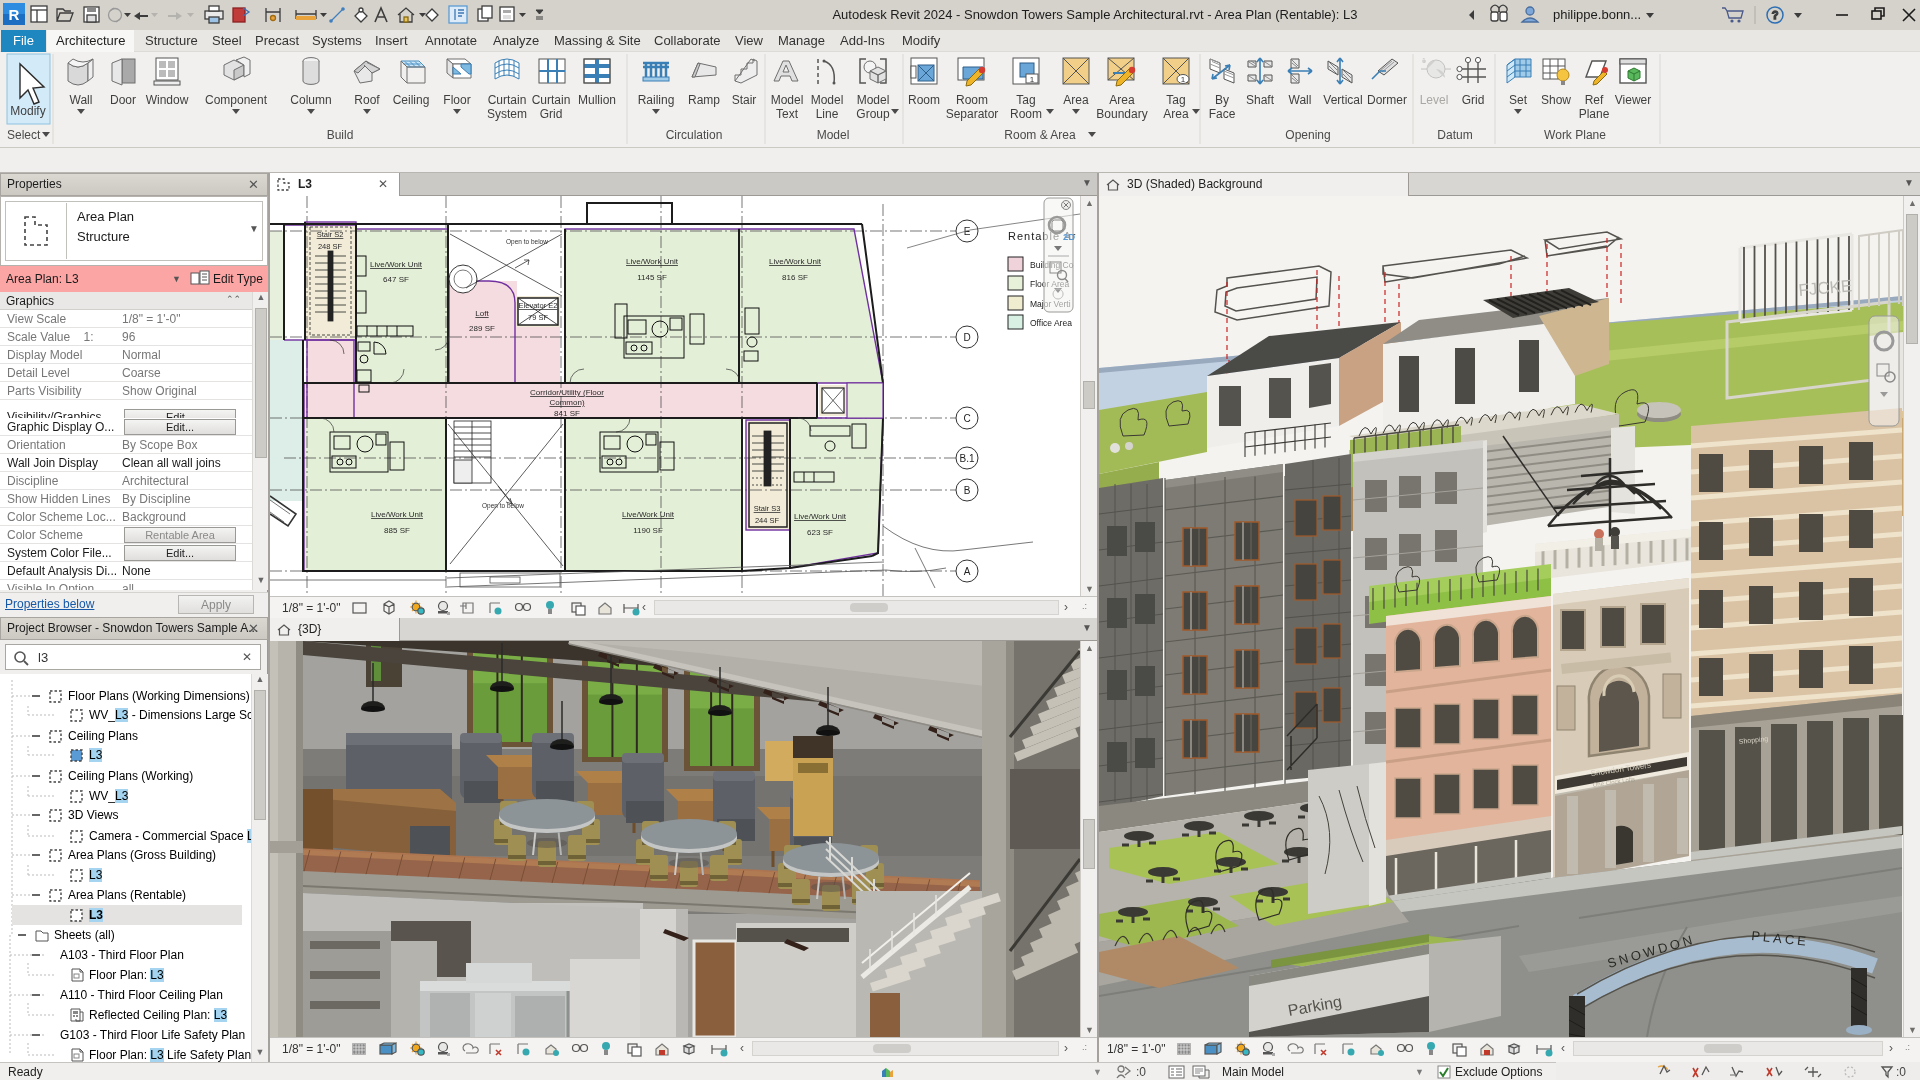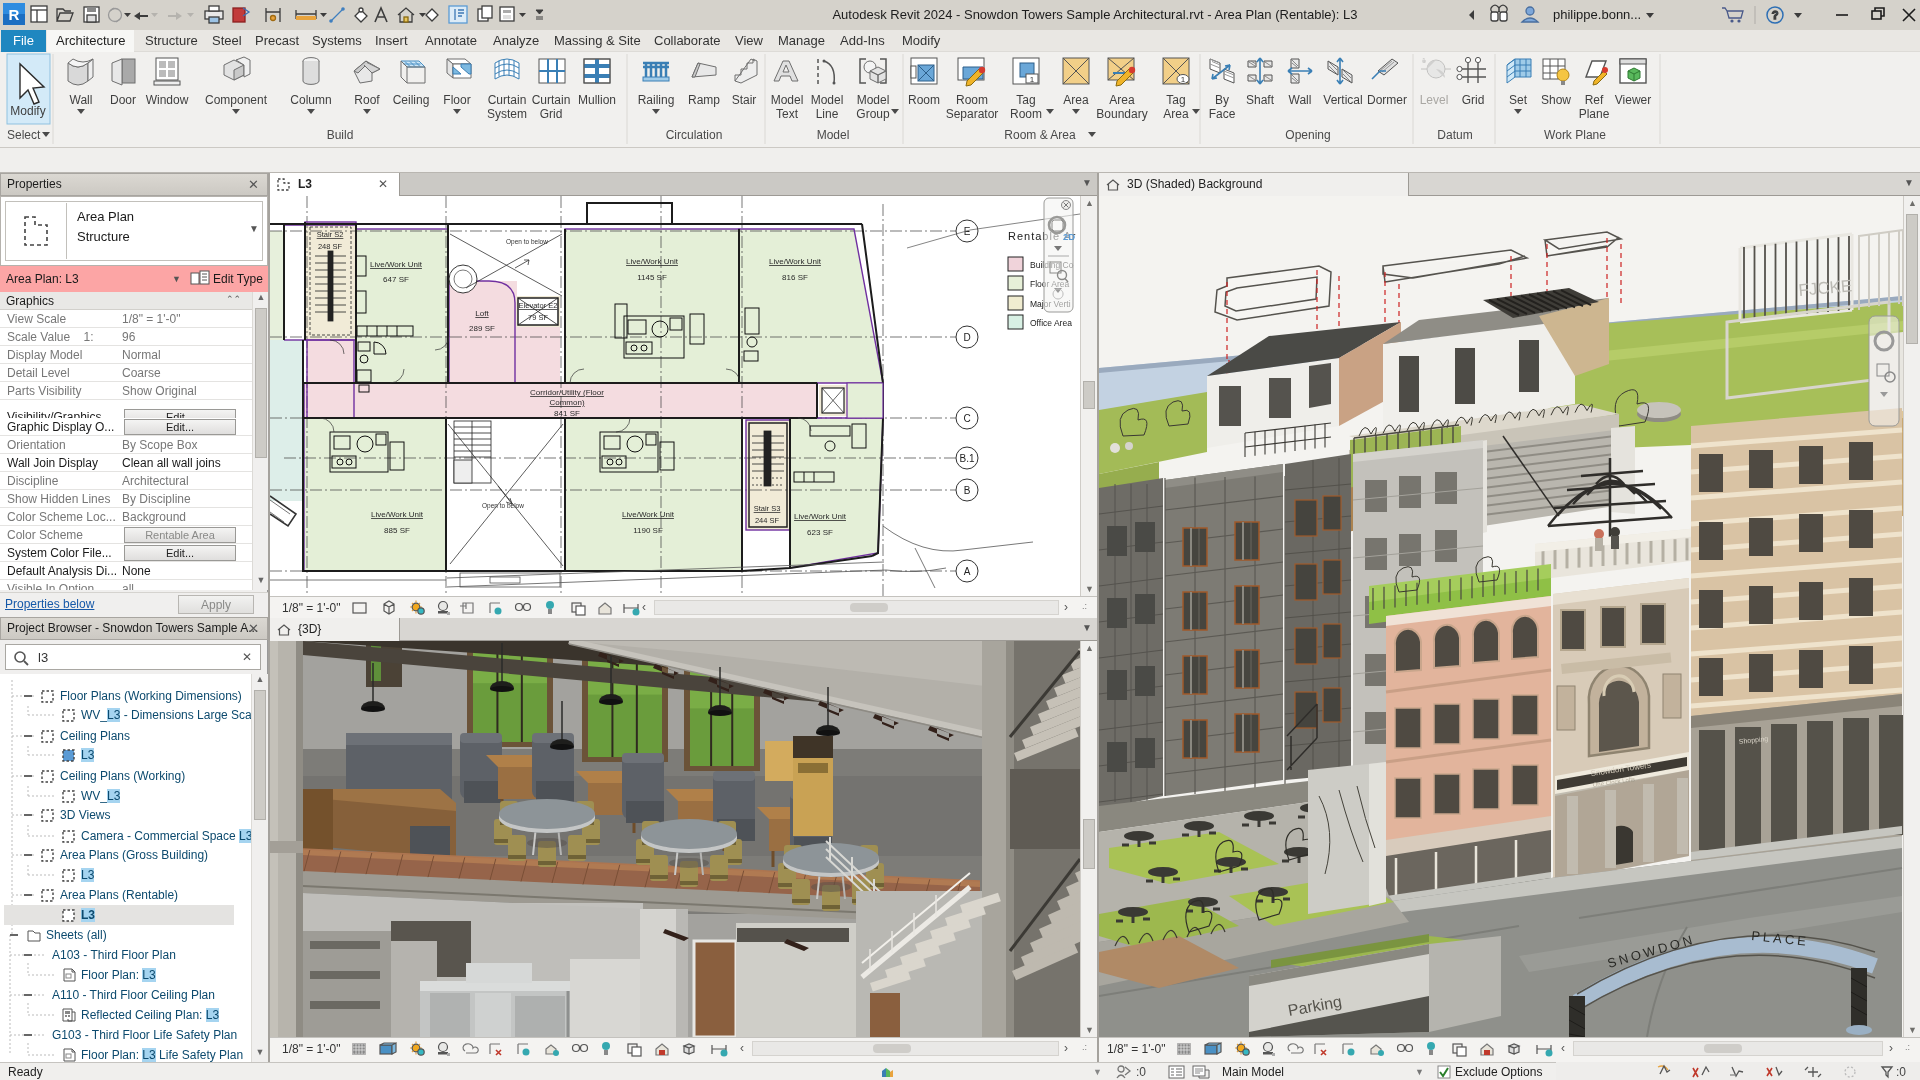--- a/index.html
+++ b/index.html
@@ -24,21 +24,21 @@
   
   #props { left:0; top:173px; width:268px; height:444px; background:#f0efee; border-right:1px solid #999; }
   .prow { position:absolute; left:0; width:252px; height:18px; border-bottom:1px solid #e4e3e1; background:#fff; }
   .prow .k { position:absolute; left:7px; top:2px; color:#777; }
   .prow .k.on { color:#1a1a1a; }
   .prow .v { position:absolute; left:122px; top:2px; color:#777; }
   .prow .v.on { color:#1a1a1a; }
   .pbtn { position:absolute; left:124px; top:1px; width:112px; height:16px; background:linear-gradient(#f4f4f3,#dfdedd); border:1px solid #9a9996; text-align:center; font-size:11px; color:#222; line-height:15px; }
   
   #pbrowser { left:0; top:617px; width:268px; height:445px; background:#f0efee; border-right:1px solid #999; }
-  .trow { position:absolute; left:4px; width:100%; height:20px; font-size:12px; color:#0c4a6e; line-height:20px; white-space:nowrap; }
+  .trow { position:absolute; left:12px; width:100%; height:20px; font-size:12px; color:#000000; line-height:20px; white-space:nowrap; }
   .hl { background:#a5d4f0; }
   
   .vtabbar { position:absolute; height:23px; background:#cbc9c5; border-bottom:1px solid #9d9a95; }
   .vtab { position:absolute; top:0; height:23px; background:#fff; border-right:1px solid #9d9a95; font-size:12px; color:#222; line-height:22px; }
   .ctrlbar { position:absolute; height:23px; background:#f4f3f1; border-top:1px solid #c4c2be; font-size:12px; color:#333; }
   .sbarv { position:absolute; width:17px; background:#f1f0ee; border-left:1px solid #cfccc7; }
   .arr { position:absolute; font-size:9px; color:#6f6e6b; width:17px; text-align:center; }
   
   #statusbar { left:0; top:1062px; width:1556px; height:18px; background:#f0efed; border-top:1px solid #c6c4c0; font-size:12px; color:#222; }
 </style>

